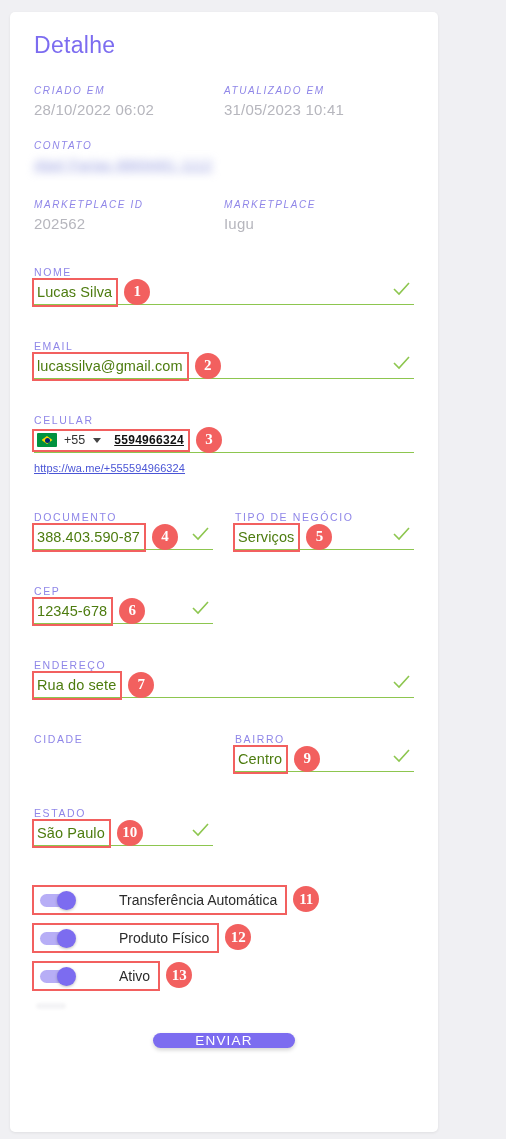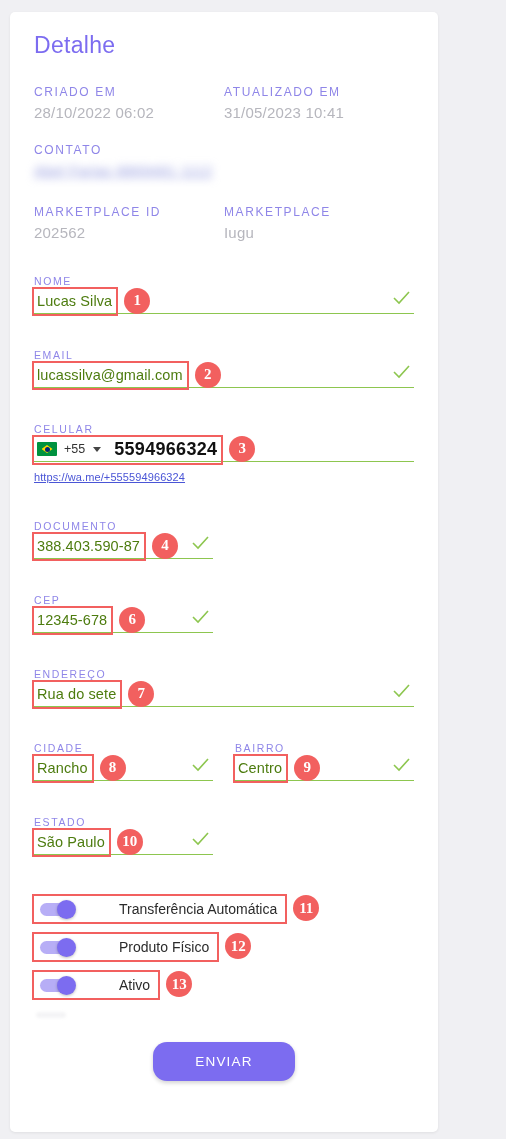--- a/index.html
+++ b/index.html
@@ -46,24 +46,25 @@
 
   
   .meta-row {
     display: flex;
     margin-bottom: 22px;
   }
   .meta-col { width: 50%; }
   .meta-col.full { width: 100%; }
 
   .meta-label {
-    font-size: 12px;
+    font-size: 10px;
     color: #8f86e8;
     letter-spacing: 1.6px;
     margin-bottom: 5px;
+    font-style: italic;
   }
   .meta-value {
     font-size: 15px;
     color: #b6b6bd;
     letter-spacing: 0.2px;
     font-weight: 400;
   }
   .meta-value.blurred {
     color: #9aa0e0;
     filter: blur(4px);
@@ -186,25 +187,26 @@
     color: #333;
   }
   .caret-down {
     width: 0; height: 0;
     border-left: 4px solid transparent;
     border-right: 4px solid transparent;
     border-top: 5px solid #444;
     margin-left: 1px;
   }
   .phone-number {
-    font-size: 18px;
+    font-size: 12px;
     color: #111;
     font-weight: 600;
     letter-spacing: 0.3px;
     margin-left: 6px;
+    text-decoration: underline;
   }
 
   .wa-link {
     display: inline-block;
     margin-top: 9px;
     font-size: 11px;
     color: #4a55d6;
     text-decoration: underline;
     letter-spacing: 0.1px;
   }
@@ -268,21 +270,21 @@
     margin-top: 24px;
   }
   .submit-btn {
     background: #7c6cf0;
     color: #ffffff;
     border: none;
     border-radius: 14px;
     font-family: "Liberation Sans", sans-serif;
     font-size: 13.5px;
     letter-spacing: 1.2px;
-    padding: 12px 42px;
+    padding: 0 42px;
     cursor: pointer;
     box-shadow: 0 2px 4px rgba(0,0,0,0.18);
   }
 </style>
 </head>
 <body>
 
 <div class="page">
   <div class="card">
     <div class="card-inner">
@@ -375,20 +377,32 @@
           <div class="field-line">
             <span class="anno-box">
               <span class="field-value">388.403.590-87</span>
             </span>
             <span class="badge">4</span>
             <svg class="tick" viewBox="0 0 17 14">
                 <path d="M1 7 L6 12 L16 1" fill="none" stroke="#8dc64f" stroke-width="1.6"></path>
               </svg>
           </div>
         </div>
+        <div class="field half">
+          <div class="field-label">TIPO DE NEGÓCIO</div>
+          <div class="field-line">
+            <span class="anno-box">
+              <span class="field-value">Serviços</span>
+            </span>
+            <span class="badge">5</span>
+            <svg class="tick" viewBox="0 0 17 14">
+                <path d="M1 7 L6 12 L16 1" fill="none" stroke="#8dc64f" stroke-width="1.6"></path>
+              </svg>
+          </div>
+        </div>
       </div>
 
       <div class="field-row">
         <div class="field half">
           <div class="field-label">CEP</div>
           <div class="field-line">
             <span class="anno-box">
               <span class="field-value">12345-678</span>
             </span>
             <span class="badge">6</span>
@@ -411,29 +425,20 @@
             <svg class="tick" viewBox="0 0 17 14">
                 <path d="M1 7 L6 12 L16 1" fill="none" stroke="#8dc64f" stroke-width="1.6"></path>
               </svg>
           </div>
         </div>
       </div>
 
       <div class="field-row">
         <div class="field half">
           <div class="field-label">CIDADE</div>
-          <div class="field-line">
-            <span class="anno-box">
-              <span class="field-value">Rancho</span>
-            </span>
-            <span class="badge">8</span>
-            <svg class="tick" viewBox="0 0 17 14">
-                <path d="M1 7 L6 12 L16 1" fill="none" stroke="#8dc64f" stroke-width="1.6"></path>
-              </svg>
-          </div>
         </div>
         <div class="field half">
           <div class="field-label">BAIRRO</div>
           <div class="field-line">
             <span class="anno-box">
               <span class="field-value">Centro</span>
             </span>
             <span class="badge">9</span>
             <svg class="tick" viewBox="0 0 17 14">
                 <path d="M1 7 L6 12 L16 1" fill="none" stroke="#8dc64f" stroke-width="1.6"></path>

